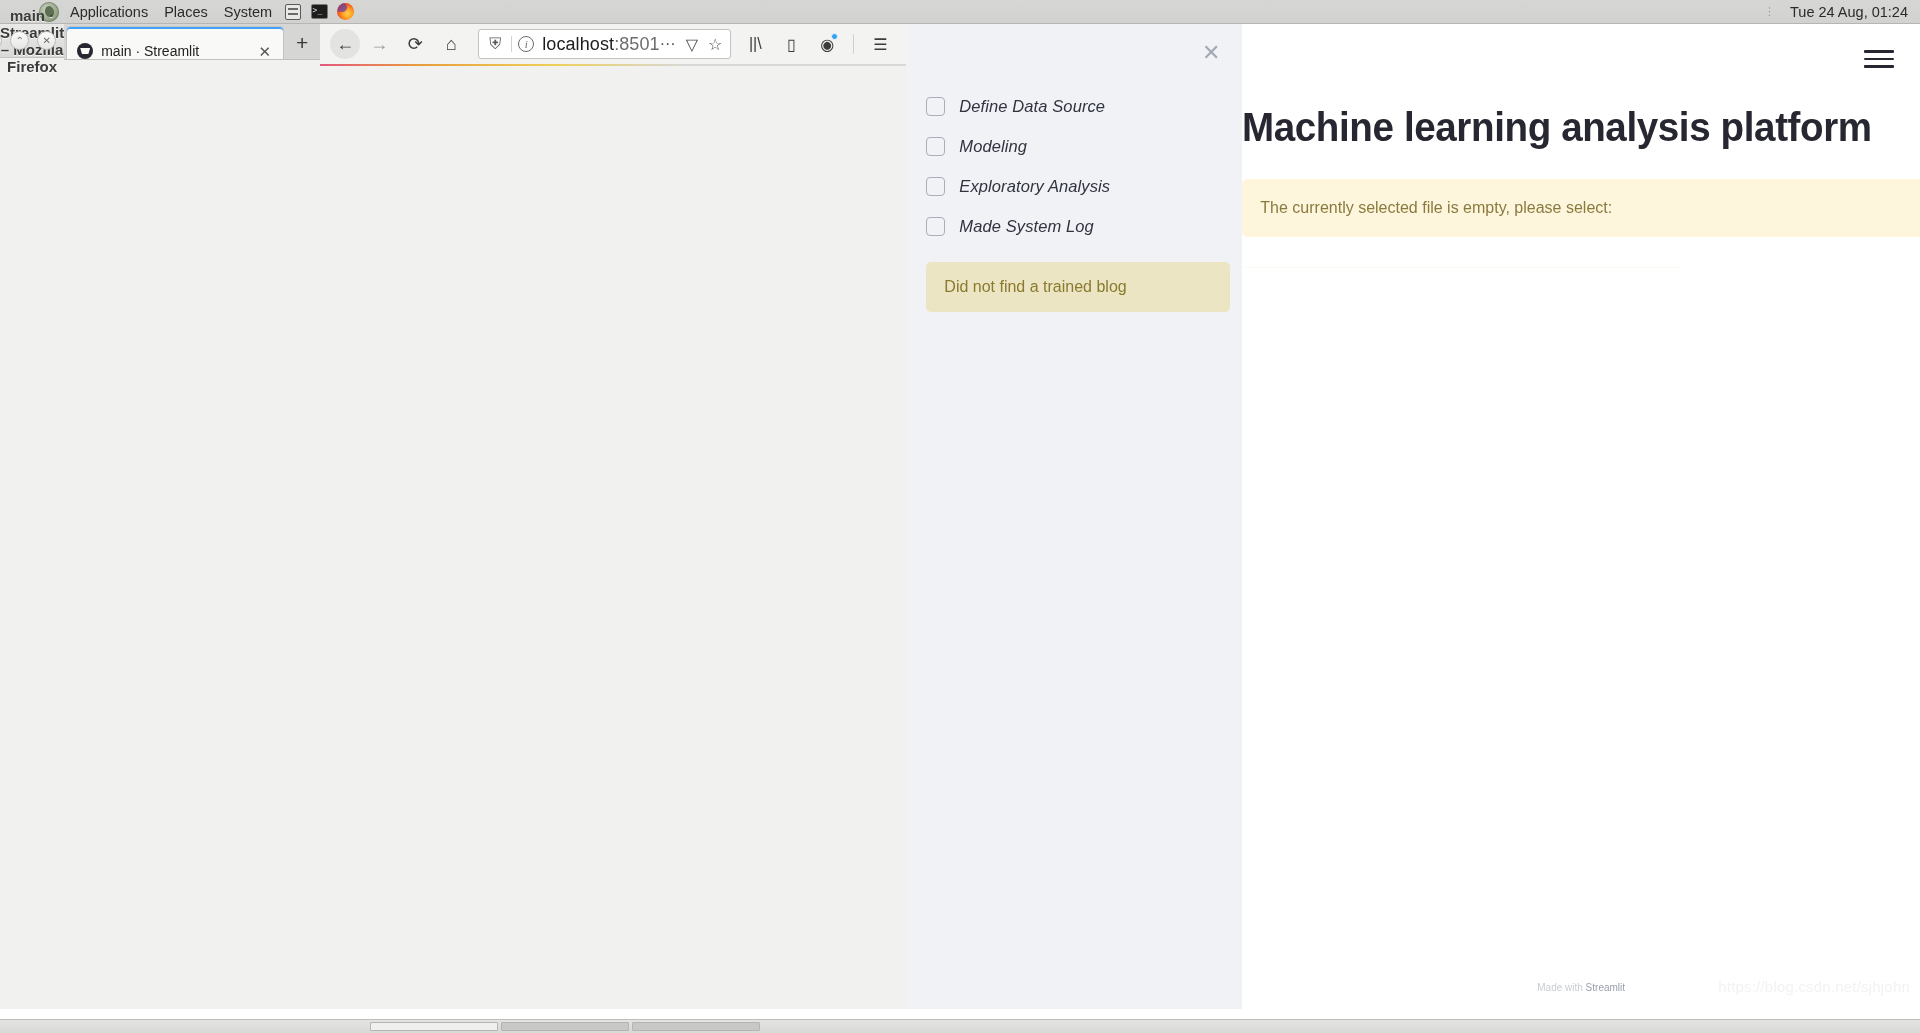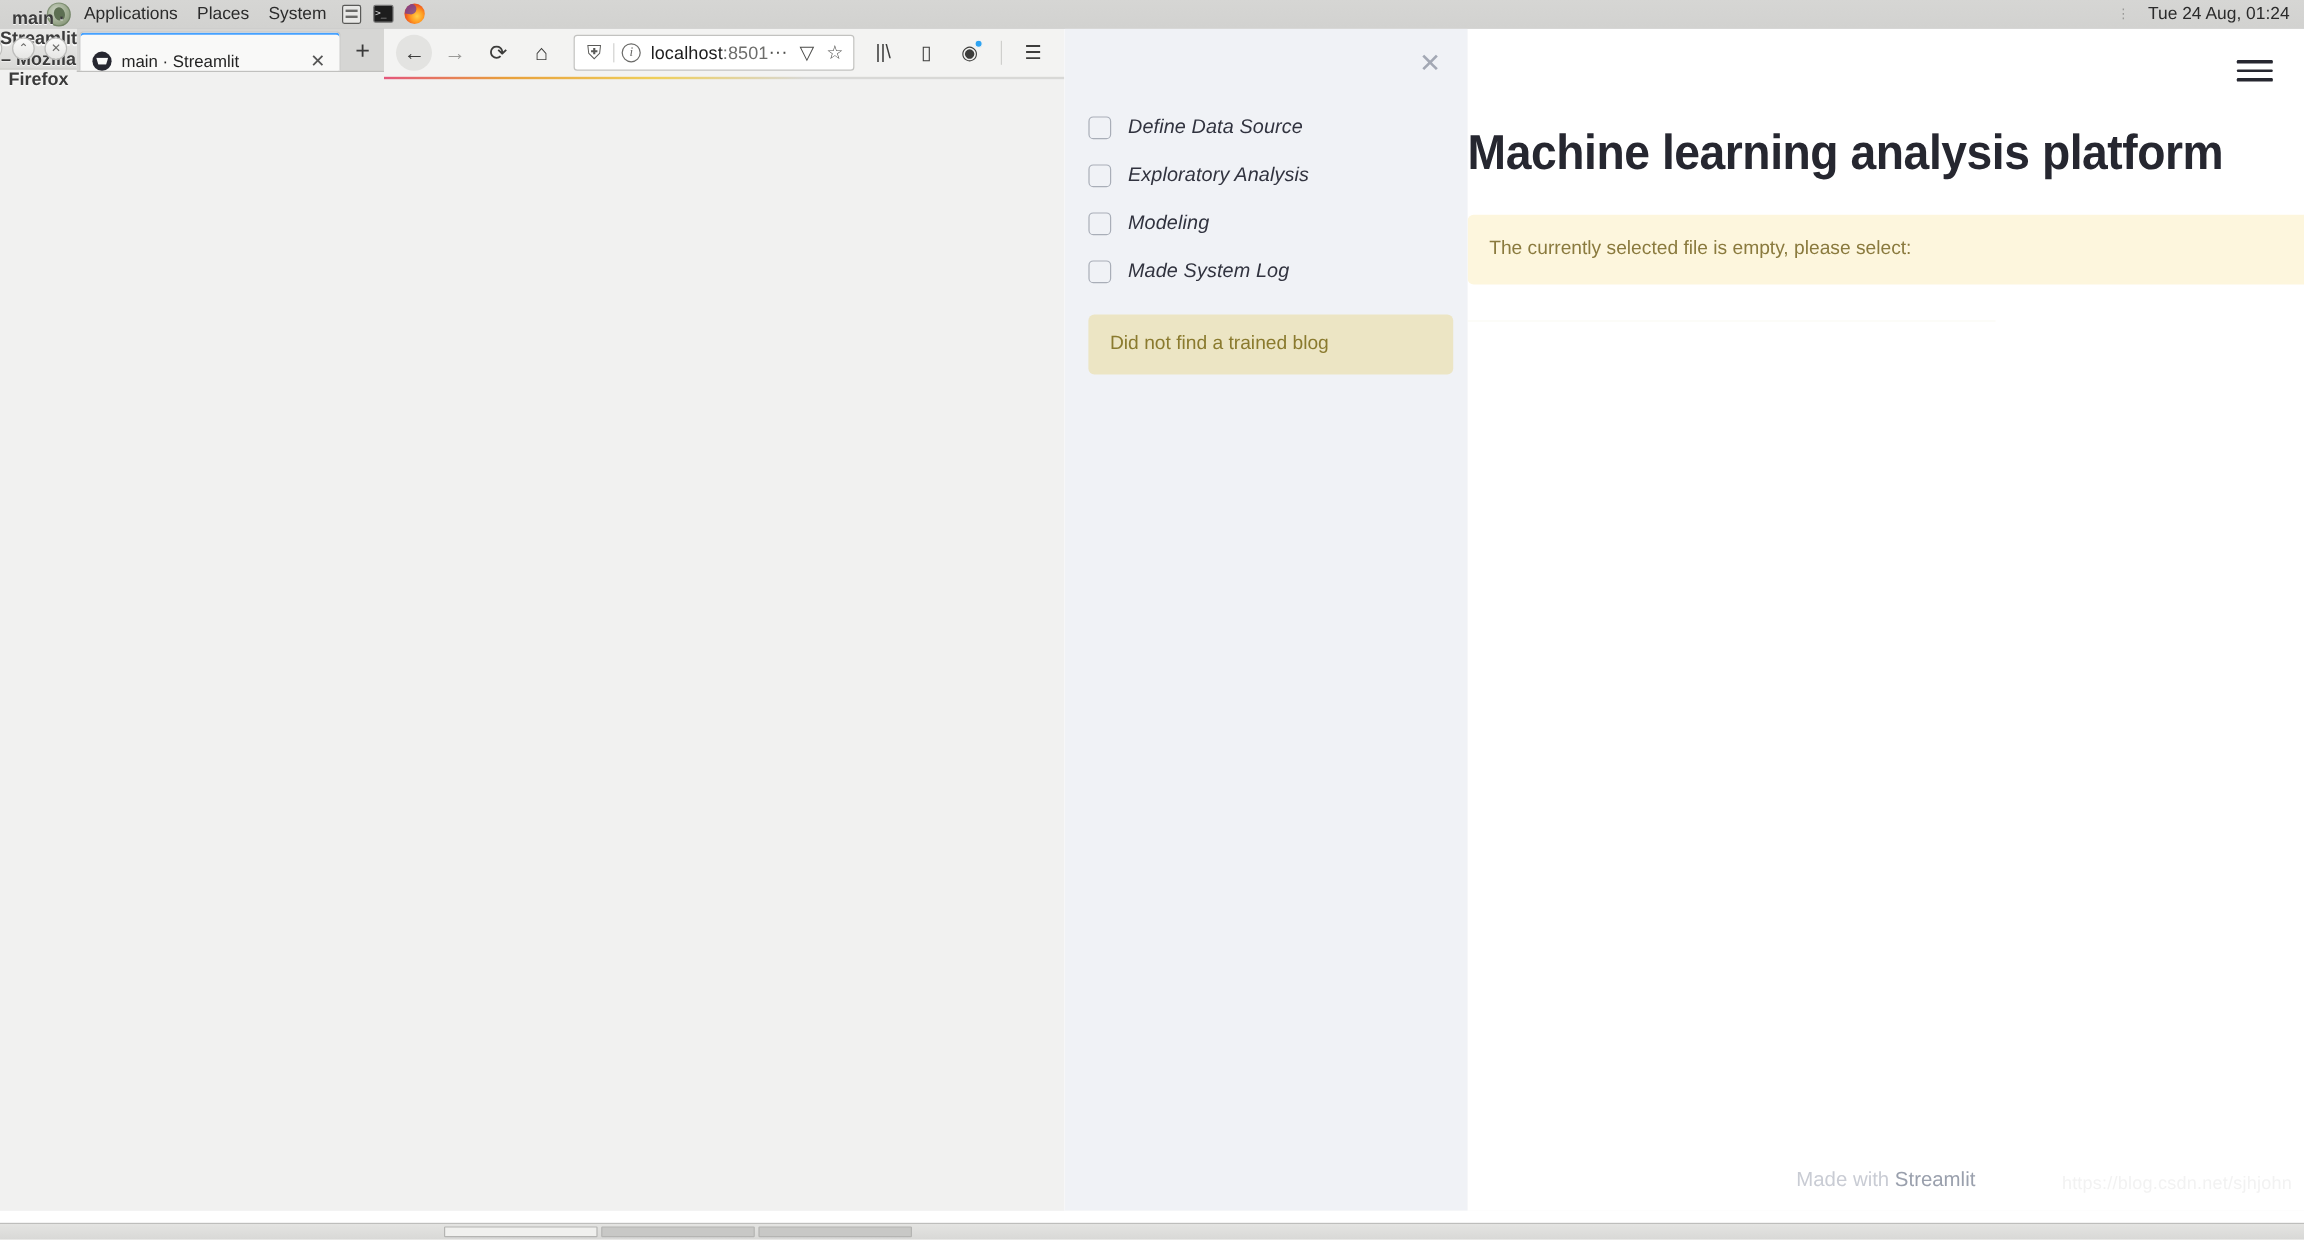--- a/index.html
+++ b/index.html
@@ -145,21 +145,21 @@
     display: flex; align-items: center; padding: 0 6px;
   }
   .url-shield { width: 20px; display: flex; justify-content: center; color: #5a5a58; }
   .url-sep { width: 1px; height: 16px; background: #d2d2d0; margin: 0 6px; }
   .url-info {
     width: 16px; height: 16px; border-radius: 50%; border: 1.4px solid #6a6a68;
     color: #6a6a68; font-size: 11px; font-style: italic;
     display: flex; align-items: center; justify-content: center; margin-right: 8px;
     font-family: "Liberation Serif", serif;
   }
-  .url-text { font-size: 15px; color: #6d6d6b; letter-spacing: .1px; }
+  .url-text { font-size: 18px; color: #6d6d6b; letter-spacing: .1px; }
   .url-host { color: #1d1d1d; }
   .url-actions { margin-left: auto; display: flex; align-items: center; gap: 10px; padding-right: 2px; color: #4c4c4a; }
 
   .toolbar-right { display: flex; align-items: center; gap: 4px; }
   .tb-icon { width: 32px; height: 30px; display: flex; align-items: center; justify-content: center; color: #3c3c3b; position: relative; }
   .acct-dot {
     position: absolute; top: 4px; right: 5px; width: 7px; height: 7px;
     border-radius: 50%; background: #2ea3f2; border: 1px solid #f3f3f2;
   }
   .tb-sep { width: 1px; height: 20px; background: #cfcfcd; margin: 0 6px; }
@@ -226,21 +226,21 @@
     min-height: 56px; display: flex; align-items: center;
     font-size: 16px; color: #8a7a3e;
   }
   #ghost-divider {
     margin-top: 30px; width: 440px; height: 1px;
     background: #fbfaf3;
   }
 
   #st-footer {
     position: absolute; bottom: 16px; left: 0; width: 100%;
-    text-align: center; font-size: 17px; color: #c9ccd4;
+    text-align: center; font-size: 10px; color: #c9ccd4;
   }
   #st-footer .footer-link { color: #9aa0ad; }
 
   #watermark {
     position: absolute; bottom: 14px; right: 10px;
     font-size: 15px; color: #f2f2f2; letter-spacing: .2px;
   }
 
   
   #taskbar {
@@ -335,25 +335,25 @@
     <div id="st-sidebar">
       <div id="sidebar-close">✕</div>
 
       <div id="checkbox-list">
         <div class="cb-row">
           <span class="cb-box"></span>
           <span class="cb-label">Define Data Source</span>
         </div>
         <div class="cb-row">
           <span class="cb-box"></span>
-          <span class="cb-label">Exploratory Analysis</span>
+          <span class="cb-label">Modeling</span>
         </div>
         <div class="cb-row">
           <span class="cb-box"></span>
-          <span class="cb-label">Modeling</span>
+          <span class="cb-label">Exploratory Analysis</span>
         </div>
         <div class="cb-row">
           <span class="cb-box"></span>
           <span class="cb-label">Made System Log</span>
         </div>
       </div>
 
       <div id="sidebar-warning">Did not find a trained blog</div>
     </div>
 

